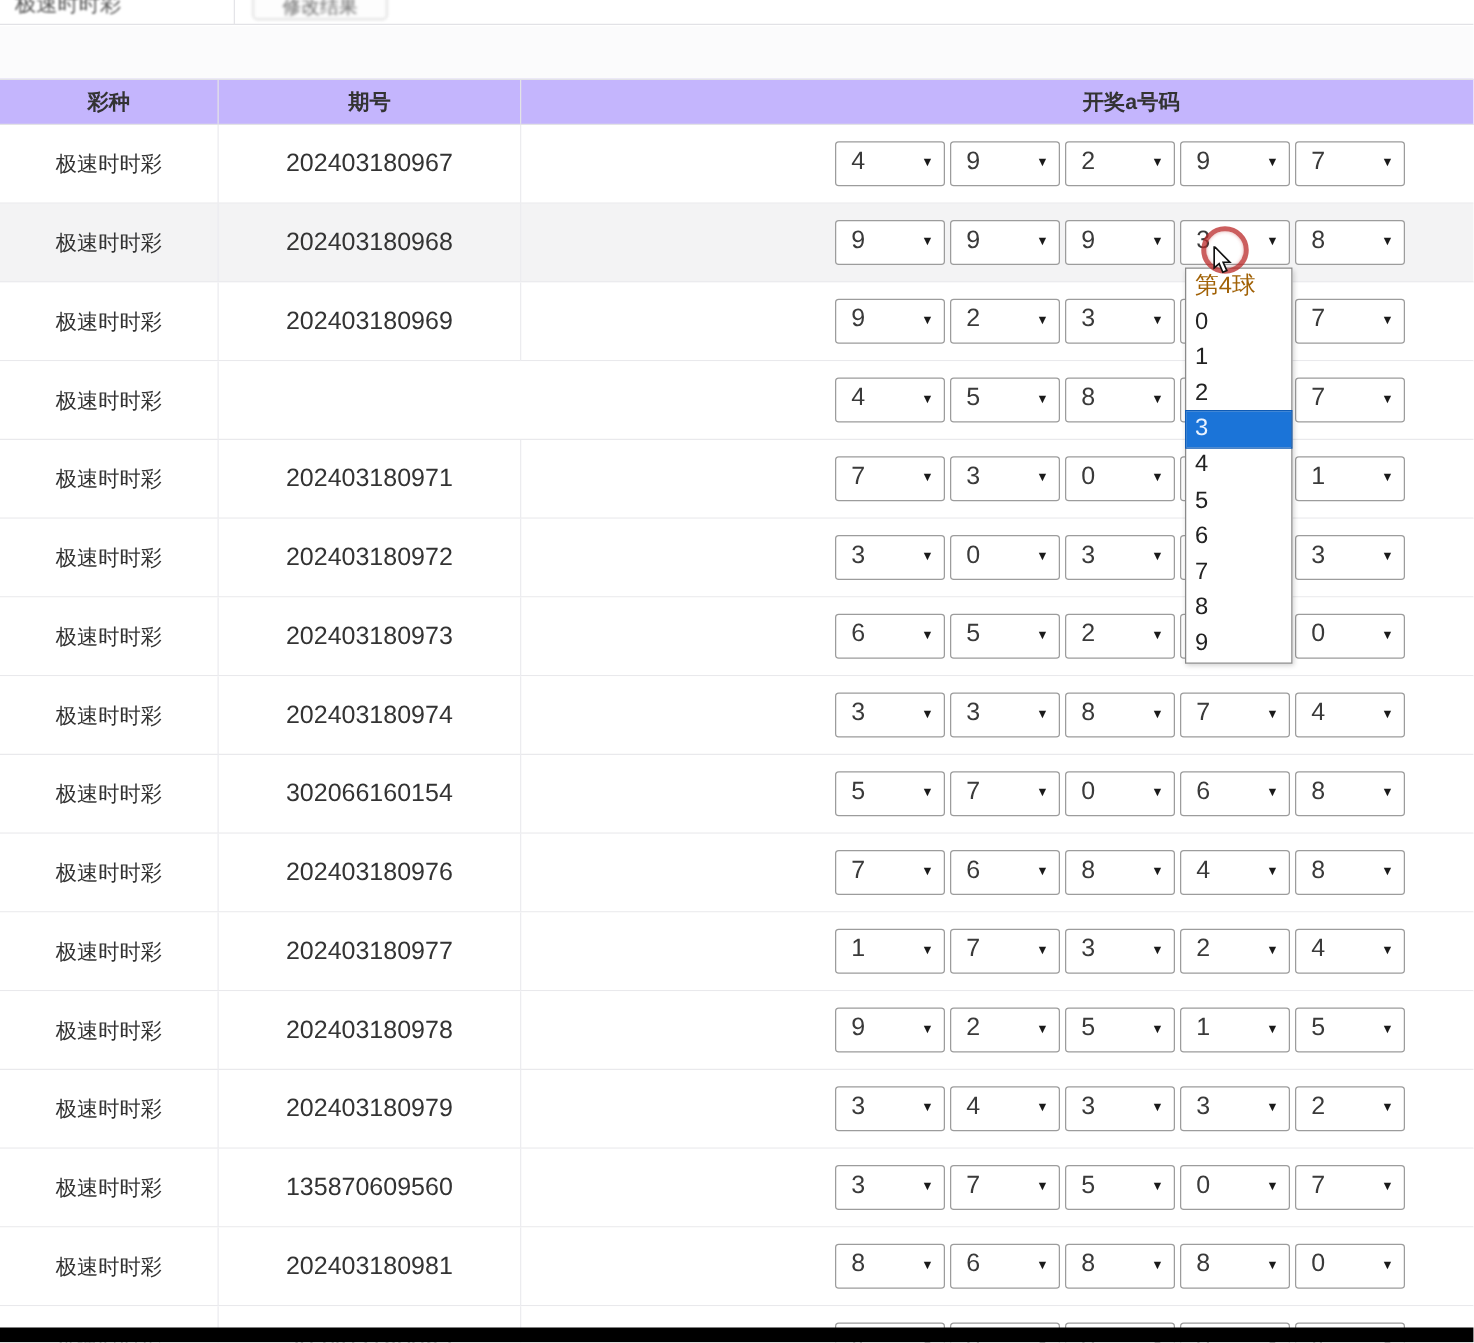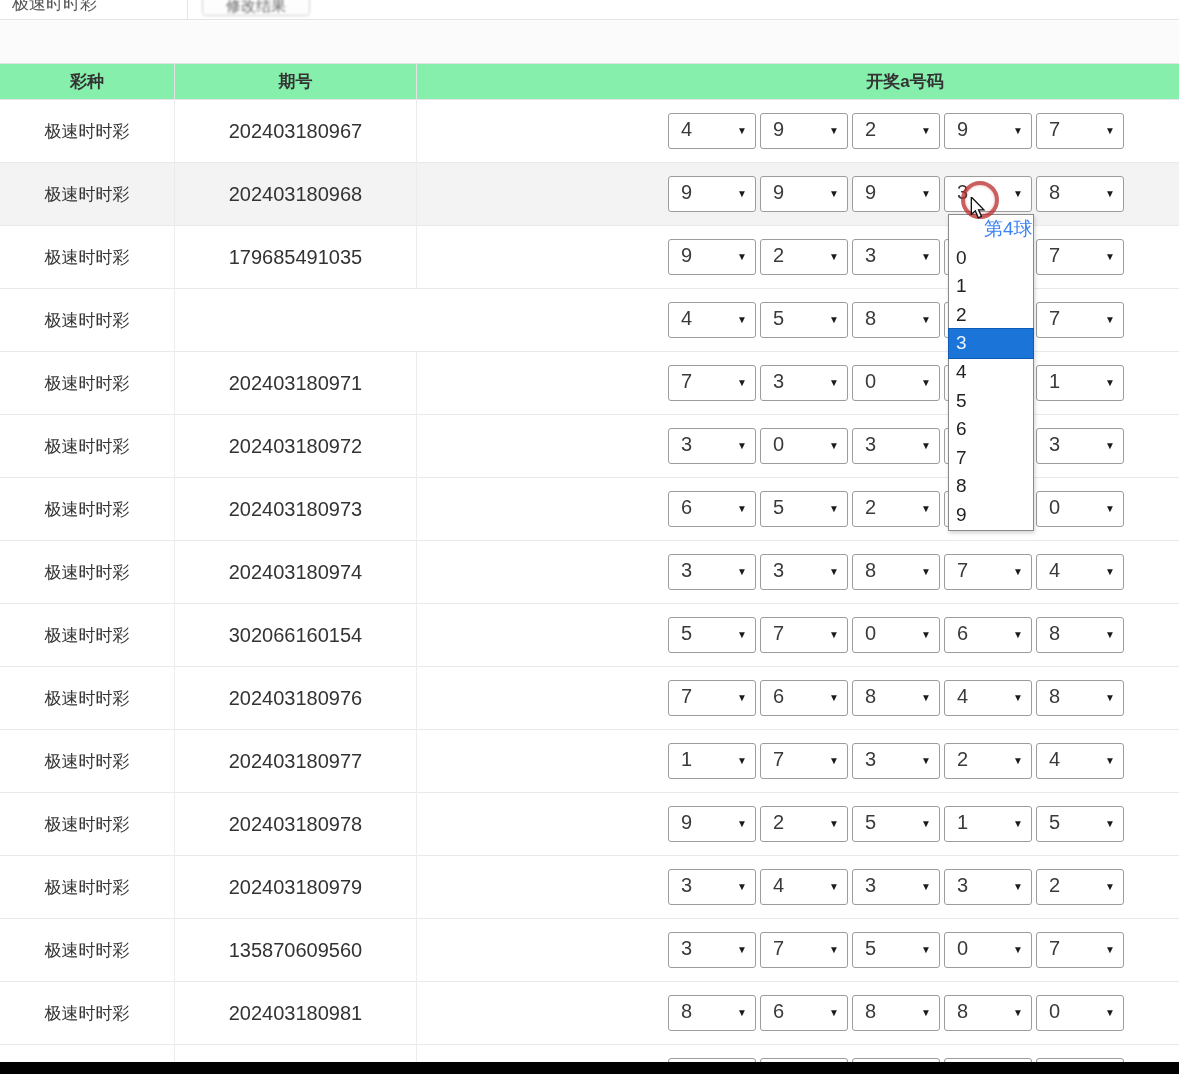--- a/index.html
+++ b/index.html
@@ -9,42 +9,42 @@
 
   
   .toolbar { position:absolute; left:0; top:0; width:1179px; height:20px; background:#fff; border-bottom:1px solid #e2e2e6; }
   .toolbar-left { position:absolute; left:0; top:0; width:188px; height:20px; border-right:1px solid #e4e4e8; }
   .toolbar-select-text { position:absolute; left:12px; top:-8px; font-size:17px; color:#555; filter:blur(0.7px); white-space:nowrap; }
   .toolbar-button { position:absolute; left:202px; top:-18px; width:108px; height:34px; background:#fdfdfd; border:1px solid #cfcfcf; border-radius:4px; text-align:center; font-size:15px; color:#666; line-height:46px; filter:blur(1.3px); }
 
   .gap-strip { position:absolute; left:0; top:21px; width:1179px; height:42px; background:#fbfbfc; }
 
   
-  .thead { position:absolute; left:0; top:63px; width:1179px; height:37px; background:#86efac; border-top:1px solid #e3e3e6; border-bottom:1px solid #e3e3e6; display:flex; }
+  .thead { position:absolute; left:0; top:63px; width:1179px; height:37px; background:#c4b5fd; border-top:1px solid #e3e3e6; border-bottom:1px solid #e3e3e6; display:flex; }
   .th { font-size:17px; font-weight:bold; color:#333; display:flex; align-items:center; justify-content:center; }
   .th-lottery { width:175px; border-right:1px solid #e3e3e6; }
   .th-issue { width:242px; border-right:1px solid #e3e3e6; }
   .th-numbers { flex:1; padding-left:214px; }
 
   .tbody { position:absolute; left:0; top:100px; width:1179px; }
   .row { position:relative; width:1179px; height:63px; background:#fff; border-bottom:1px solid #e9e9ec; }
   .row.hovered { background:#f3f3f4; }
   .cell-lottery { position:absolute; left:0; top:0; width:175px; height:63px; border-right:1px solid #ececef;
                   display:flex; align-items:center; justify-content:center; font-size:17px; color:#333; }
   .cell-issue { position:absolute; left:175px; top:0; width:242px; height:63px; border-right:1px solid #ececef;
                 display:flex; align-items:center; justify-content:center; font-size:20px; color:#333; }
   .sel { position:absolute; top:13px; width:88px; height:36px; background:#fff; border:1px solid #9c9c9c; border-radius:3px; }
   .sel .val { position:absolute; left:12px; top:4px; font-size:20px; color:#3a3a3a; }
   .sel .caret { position:absolute; right:8px; top:11px; font-size:10px; color:#1a1a1a; }
 
   
   .dropdown { position:absolute; left:948px; top:214px; width:86px; background:#fff; border:1px solid #8a8a8a;
               box-shadow:1px 2px 4px rgba(0,0,0,.18); z-index:20; }
   .dropdown .opt { height:28.6px; line-height:28.6px; padding-left:7px; font-size:19px; color:#222; }
-  .dropdown .opt.group-label { color:#3b82f6;margin-left:28px; }
+  .dropdown .opt.group-label { color:#a16207; }
   .dropdown .opt.selected { color:#eaf3ff; }
 
   
   .click-ring { position:absolute; left:961px; top:181px; width:38px; height:38px; border:4px solid rgba(185,40,40,.75);
                 border-radius:50%; z-index:30; box-shadow:0 0 3px rgba(185,40,40,.4) inset; }
   .cursor { position:absolute; left:969px; top:197px; z-index:31; }
 
   .black-bar { position:absolute; left:0; top:1062px; width:1179px; height:12px; background:#000; z-index:40; }
 </style>
 </head>
@@ -111,21 +111,21 @@
           <span class="val">3</span>
           <span class="caret">▼</span>
         </div>
         <div class="sel" style="left: 1036px;">
           <span class="val">8</span>
           <span class="caret">▼</span>
         </div>
       </div>
       <div class="row">
         <div class="cell-lottery">极速时时彩</div>
-        <div class="cell-issue">179685491035</div>
+        <div class="cell-issue">202403180969</div>
         <div class="sel" style="left: 668px;">
           <span class="val">9</span>
           <span class="caret">▼</span>
         </div>
         <div class="sel" style="left: 760px;">
           <span class="val">2</span>
           <span class="caret">▼</span>
         </div>
         <div class="sel" style="left: 852px;">
           <span class="val">3</span>

